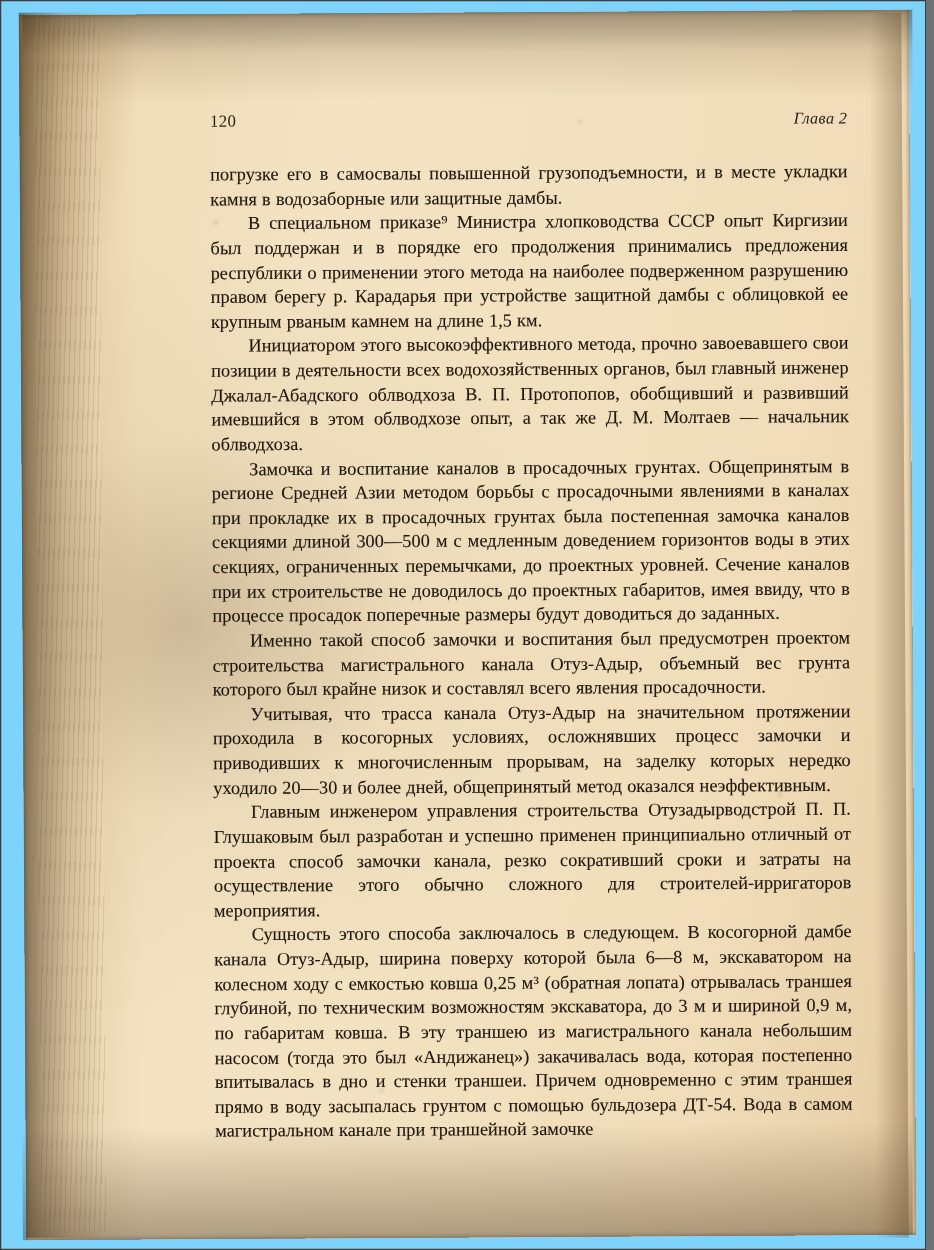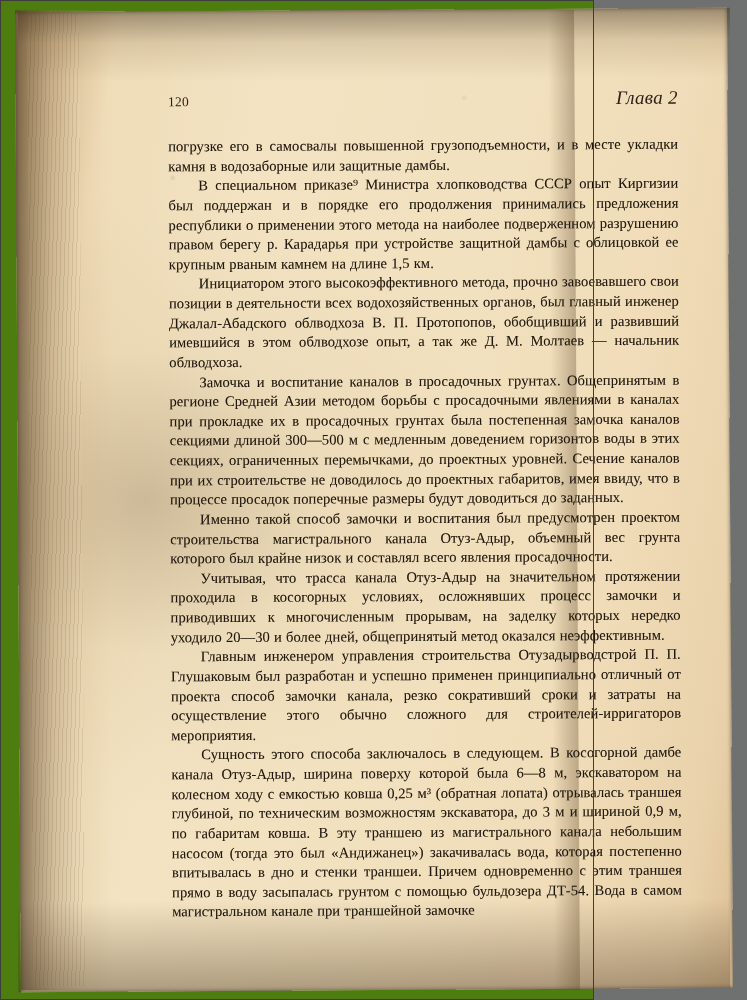--- a/index.html
+++ b/index.html
@@ -9,23 +9,23 @@
   }
   body {
     width: 747px;
     height: 1000px;
     overflow: hidden;
     font-family: "Liberation Serif", serif;
   }
 
   #page-wrap {
     position: relative;
-    width: 594px;
+    width: 741px;
     height: 1000px;
-    background: #4d7c0f;
+    background: #7dd3fc;
   }
 
   
   .scan {
     position: absolute;
     left: 18px;
     top: 10px;
     width: 712px;
     height: 980px;
     background:
@@ -115,21 +115,21 @@
     margin-bottom: 26px;
     letter-spacing: 0.3px;
   }
   .folio {
     font-family: "Liberation Serif", serif;
     font-size: 13.5px;
     color: #2b2118;
   }
   .chapter {
     font-style: italic;
-    font-size: 19px;
+    font-size: 13px;
     color: #2b2118;
   }
 
   .body-text p {
     margin: 0;
     text-align: justify;
     text-indent: 30px;
     font-size: 14.6px;
     line-height: 1.345;
     color: #20180f;

